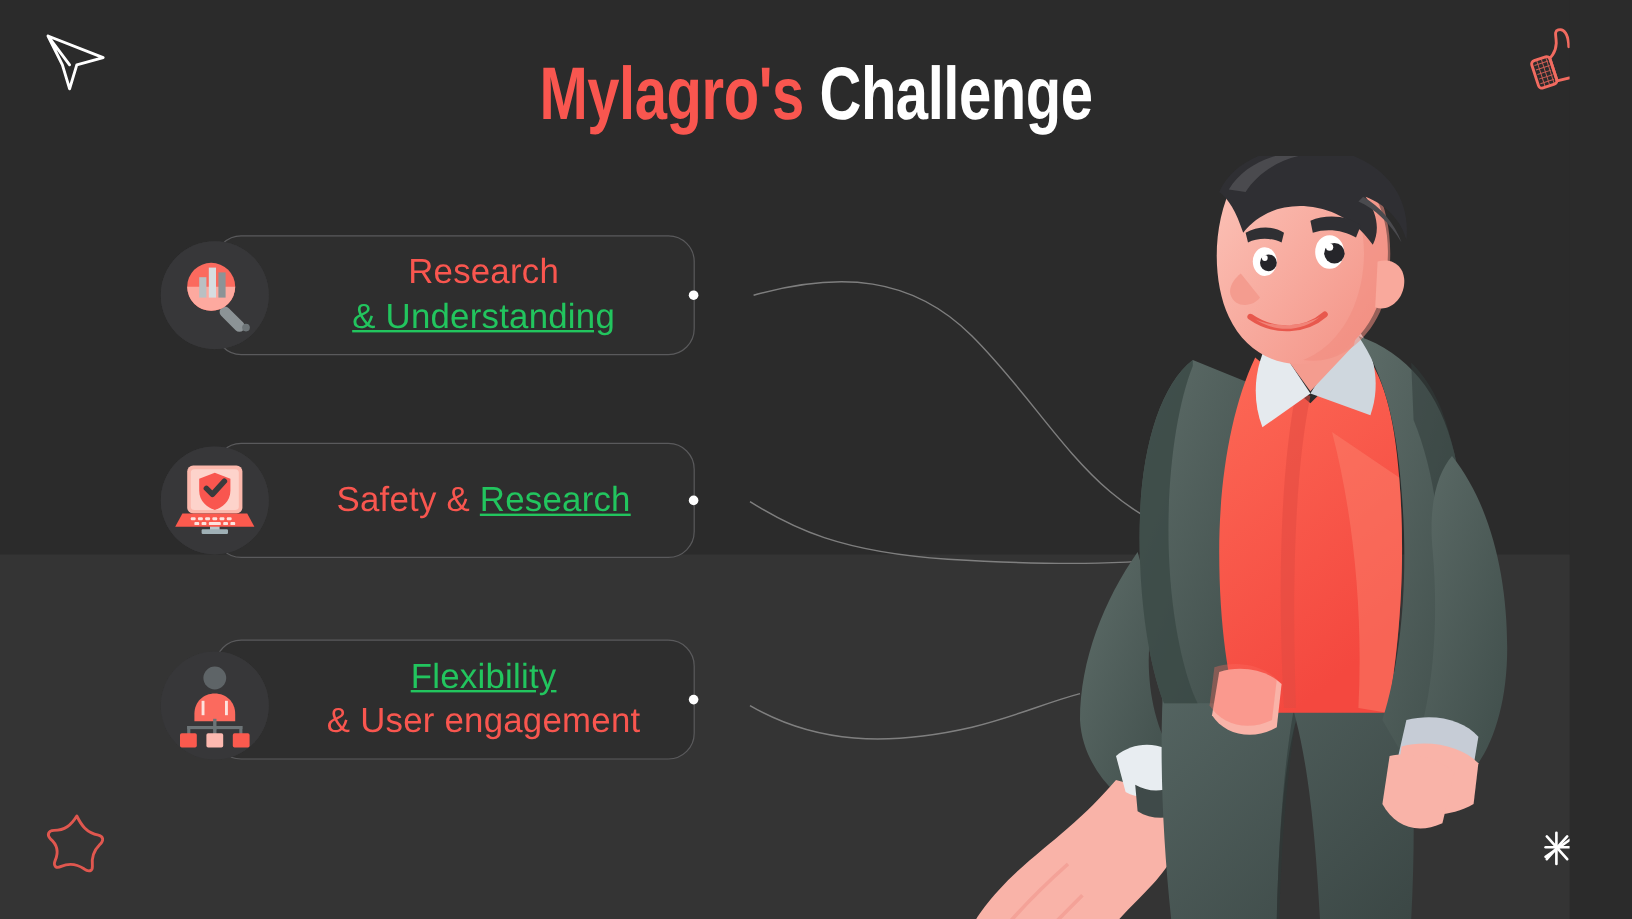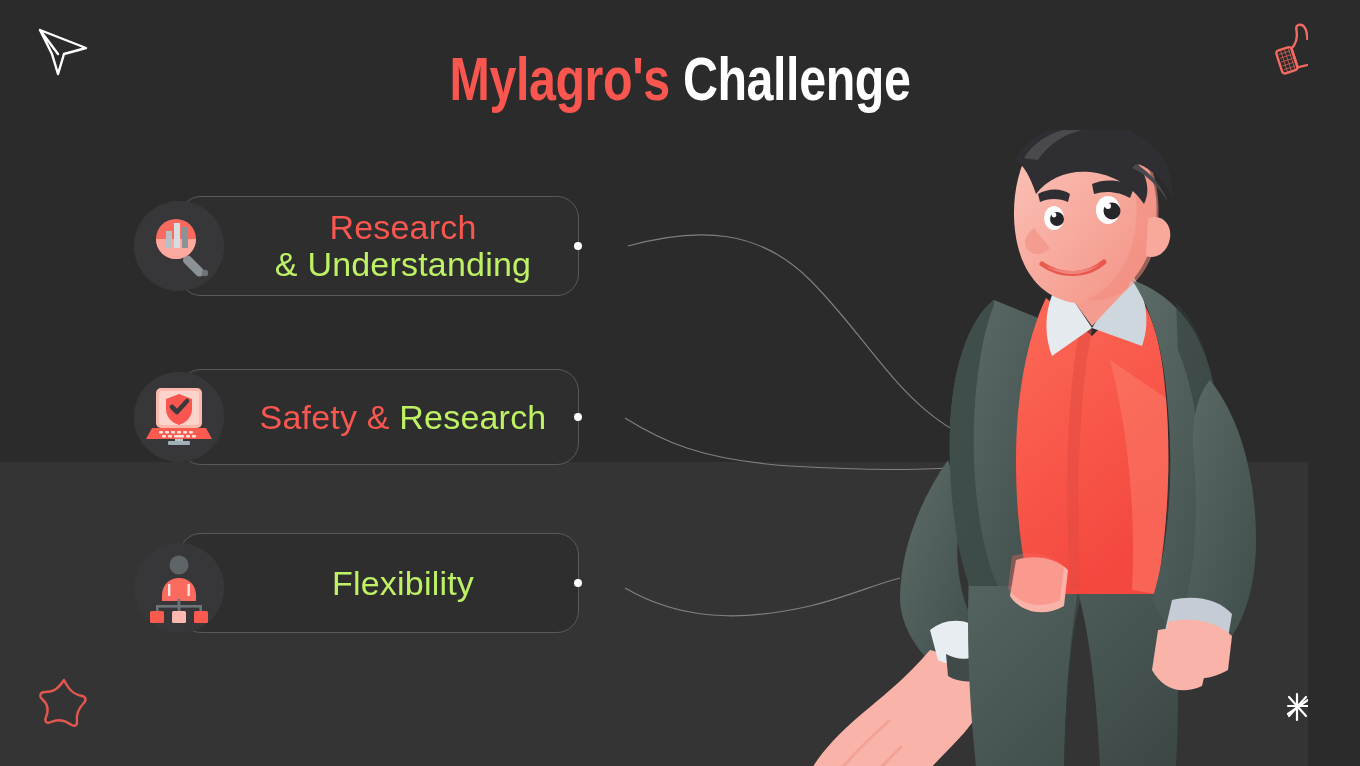--- a/index.html
+++ b/index.html
@@ -88,27 +88,27 @@
     background: #2e2e2e;
     display: flex;
     flex-direction: column;
     align-items: center;
     justify-content: center;
     padding-left: 48px;
     z-index: 2;
   }
   #row-1 .card { height: 96px; }
   .card .line {
-    font-size: 34px;
+    font-size: 29px;
     line-height: 37px;
     white-space: nowrap;
     letter-spacing: 0.2px;
   }
   .card .accent { color: #f9564f; }
-  .card .plain  { color: #bef264; }
+  .card .plain  { color: #22c55e; text-decoration: underline; }
 
   .node-dot {
     position: absolute;
     right: -4px;
     top: 50%;
     margin-top: -4px;
     width: 8px;
     height: 8px;
     border-radius: 50%;
     background: #ffffff;
@@ -233,20 +233,23 @@
         <rect x="43.6" y="62" width="2.8" height="7" fill="#6d7477"></rect>
         <rect x="16" y="68" width="14" height="12" rx="1.5" fill="#fb5a4e"></rect>
         <rect x="38" y="68" width="14" height="12" rx="1.5" fill="#fdb9b0"></rect>
         <rect x="60" y="68" width="14" height="12" rx="1.5" fill="#fb5a4e"></rect>
       </svg>
     </div>
     <div class="card">
       <div class="line">
         <span class="plain">Flexibility</span>
       </div>
+      <div class="line">
+        <span class="accent">&amp; User engagement</span>
+      </div>
       <span class="node-dot"></span>
     </div>
   </div>
 
   <div class="character">
     <svg width="520" height="636" viewBox="0 0 520 636" xmlns="http://www.w3.org/2000/svg">
       <defs>
         <linearGradient id="gJacket" x1="0" y1="0" x2="1" y2="1">
           <stop offset="0%" stop-color="#5d6c68"></stop>
           <stop offset="100%" stop-color="#3f4d4a"></stop>

